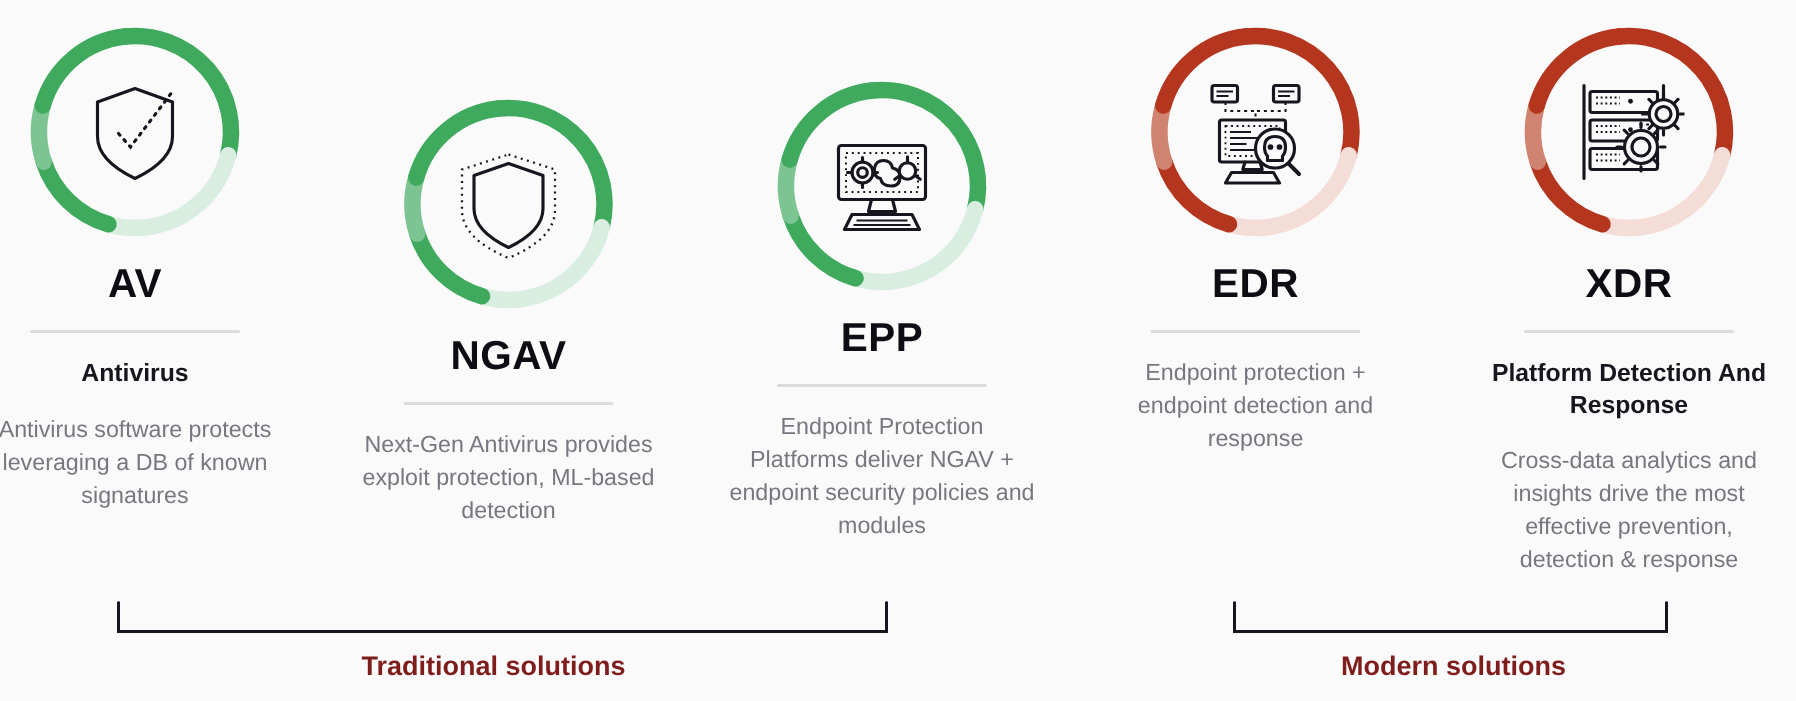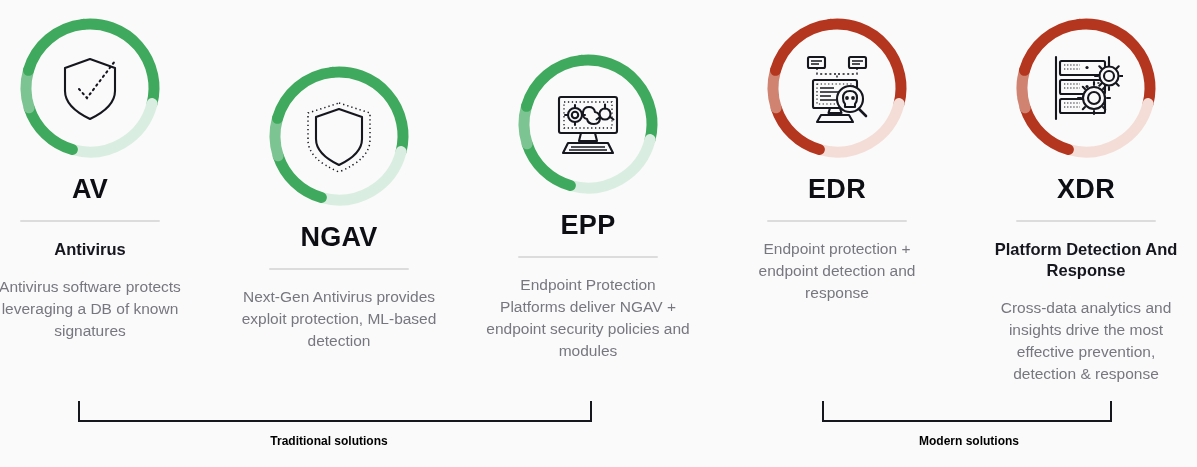--- a/index.html
+++ b/index.html
@@ -67,23 +67,23 @@
     line-height: 1.42;
     text-align: center;
     width: 205px;
   }
 
   
   .bracket { position: absolute; }
   .bracket svg { display: block; }
   .bracket-label {
     position: absolute;
-    font-size: 12px;
+    font-size: 18px;
     font-weight: bold;
-    color: #000000;
+    color: #7f1d1d;
     white-space: nowrap;
     transform: translateX(-50%);
   }
 </style>
 </head>
 <body>
 
 <div id="stage">
     <div class="column" style="left: -29.5px;">
       <div class="ring-wrap">

